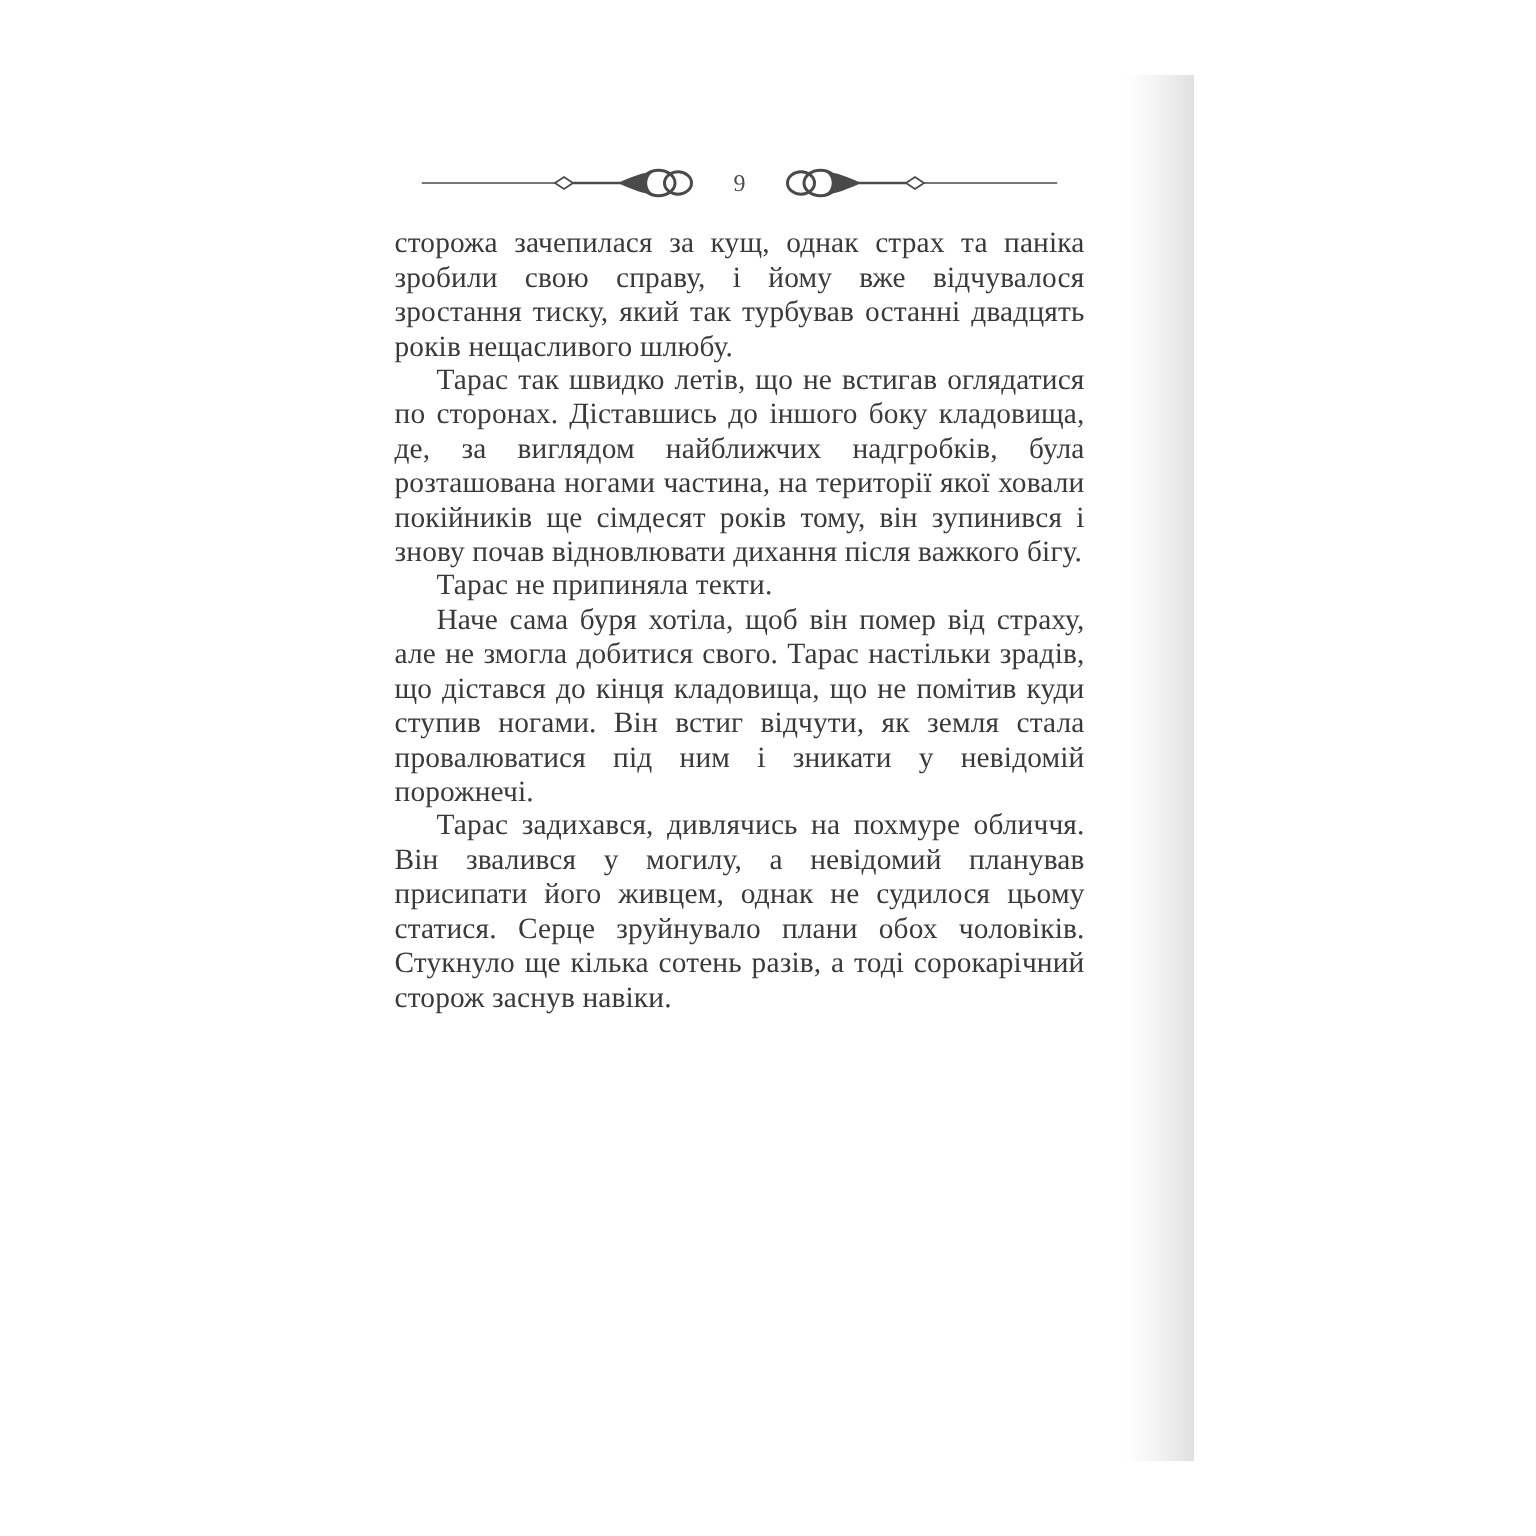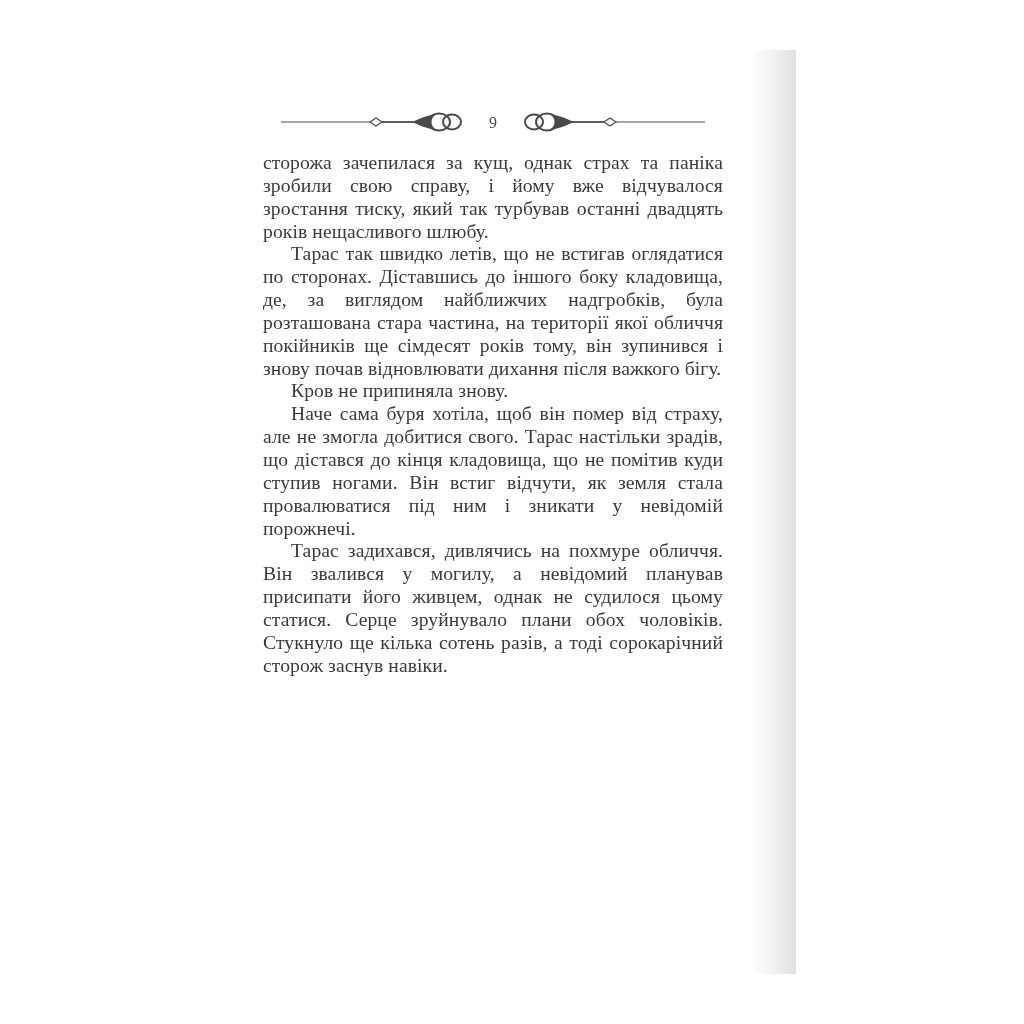--- a/index.html
+++ b/index.html
@@ -98,21 +98,21 @@
         <line x1="101" y1="14" x2="133" y2="14" stroke-width="1.8"></line>
         <path d="M131,14 C141,9.5 147,7 155,6.5 C149,9.5 149,18.5 155,21.5 C147,21 141,18.5 131,14 Z" fill="#4a4a4a" stroke="none"></path>
         <ellipse cx="158" cy="14" rx="11" ry="8.5" stroke-width="2"></ellipse>
         <ellipse cx="171" cy="14" rx="9" ry="7.5" stroke-width="2"></ellipse>
       </g>
     </svg>
   </div>
 
   <div class="text-block">
     <p class="no-indent">сторожа зачепилася за кущ, однак страх та паніка зробили свою справу, і йому вже відчувалося зростання тиску, який так турбував останні двадцять років нещасливого шлюбу.</p>
-    <p>Тарас так швидко летів, що не встигав оглядатися по сторонах. Діставшись до іншого боку кладовища, де, за виглядом найближчих надгробків, була розташована стара частина, на території якої обличчя покійників ще сімдесят років тому, він зупинився і знову почав відновлювати дихання після важкого бігу.</p>
-    <p>Кров не припиняла знову.</p>
+    <p>Тарас так швидко летів, що не встигав оглядатися по сторонах. Діставшись до іншого боку кладовища, де, за виглядом найближчих надгробків, була розташована ногами частина, на території якої ховали покійників ще сімдесят років тому, він зупинився і знову почав відновлювати дихання після важкого бігу.</p>
+    <p>Тарас не припиняла текти.</p>
     <p>Наче сама буря хотіла, щоб він помер від страху, але не змогла добитися свого. Тарас настільки зрадів, що дістався до кінця кладовища, що не помітив куди ступив ногами. Він встиг відчути, як земля стала провалюватися під ним і зникати у невідомій порожнечі.</p>
     <p>Тарас задихався, дивлячись на похмуре обличчя. Він звалився у могилу, а невідомий планував присипати його живцем, однак не судилося цьому статися. Серце зруйнувало плани обох чоловіків. Стукнуло ще кілька сотень разів, а тоді сорокарічний сторож заснув навіки.</p>
   </div>
 
   <div class="edge-shadow"></div>
 
 </div>
 
 </body></html>

